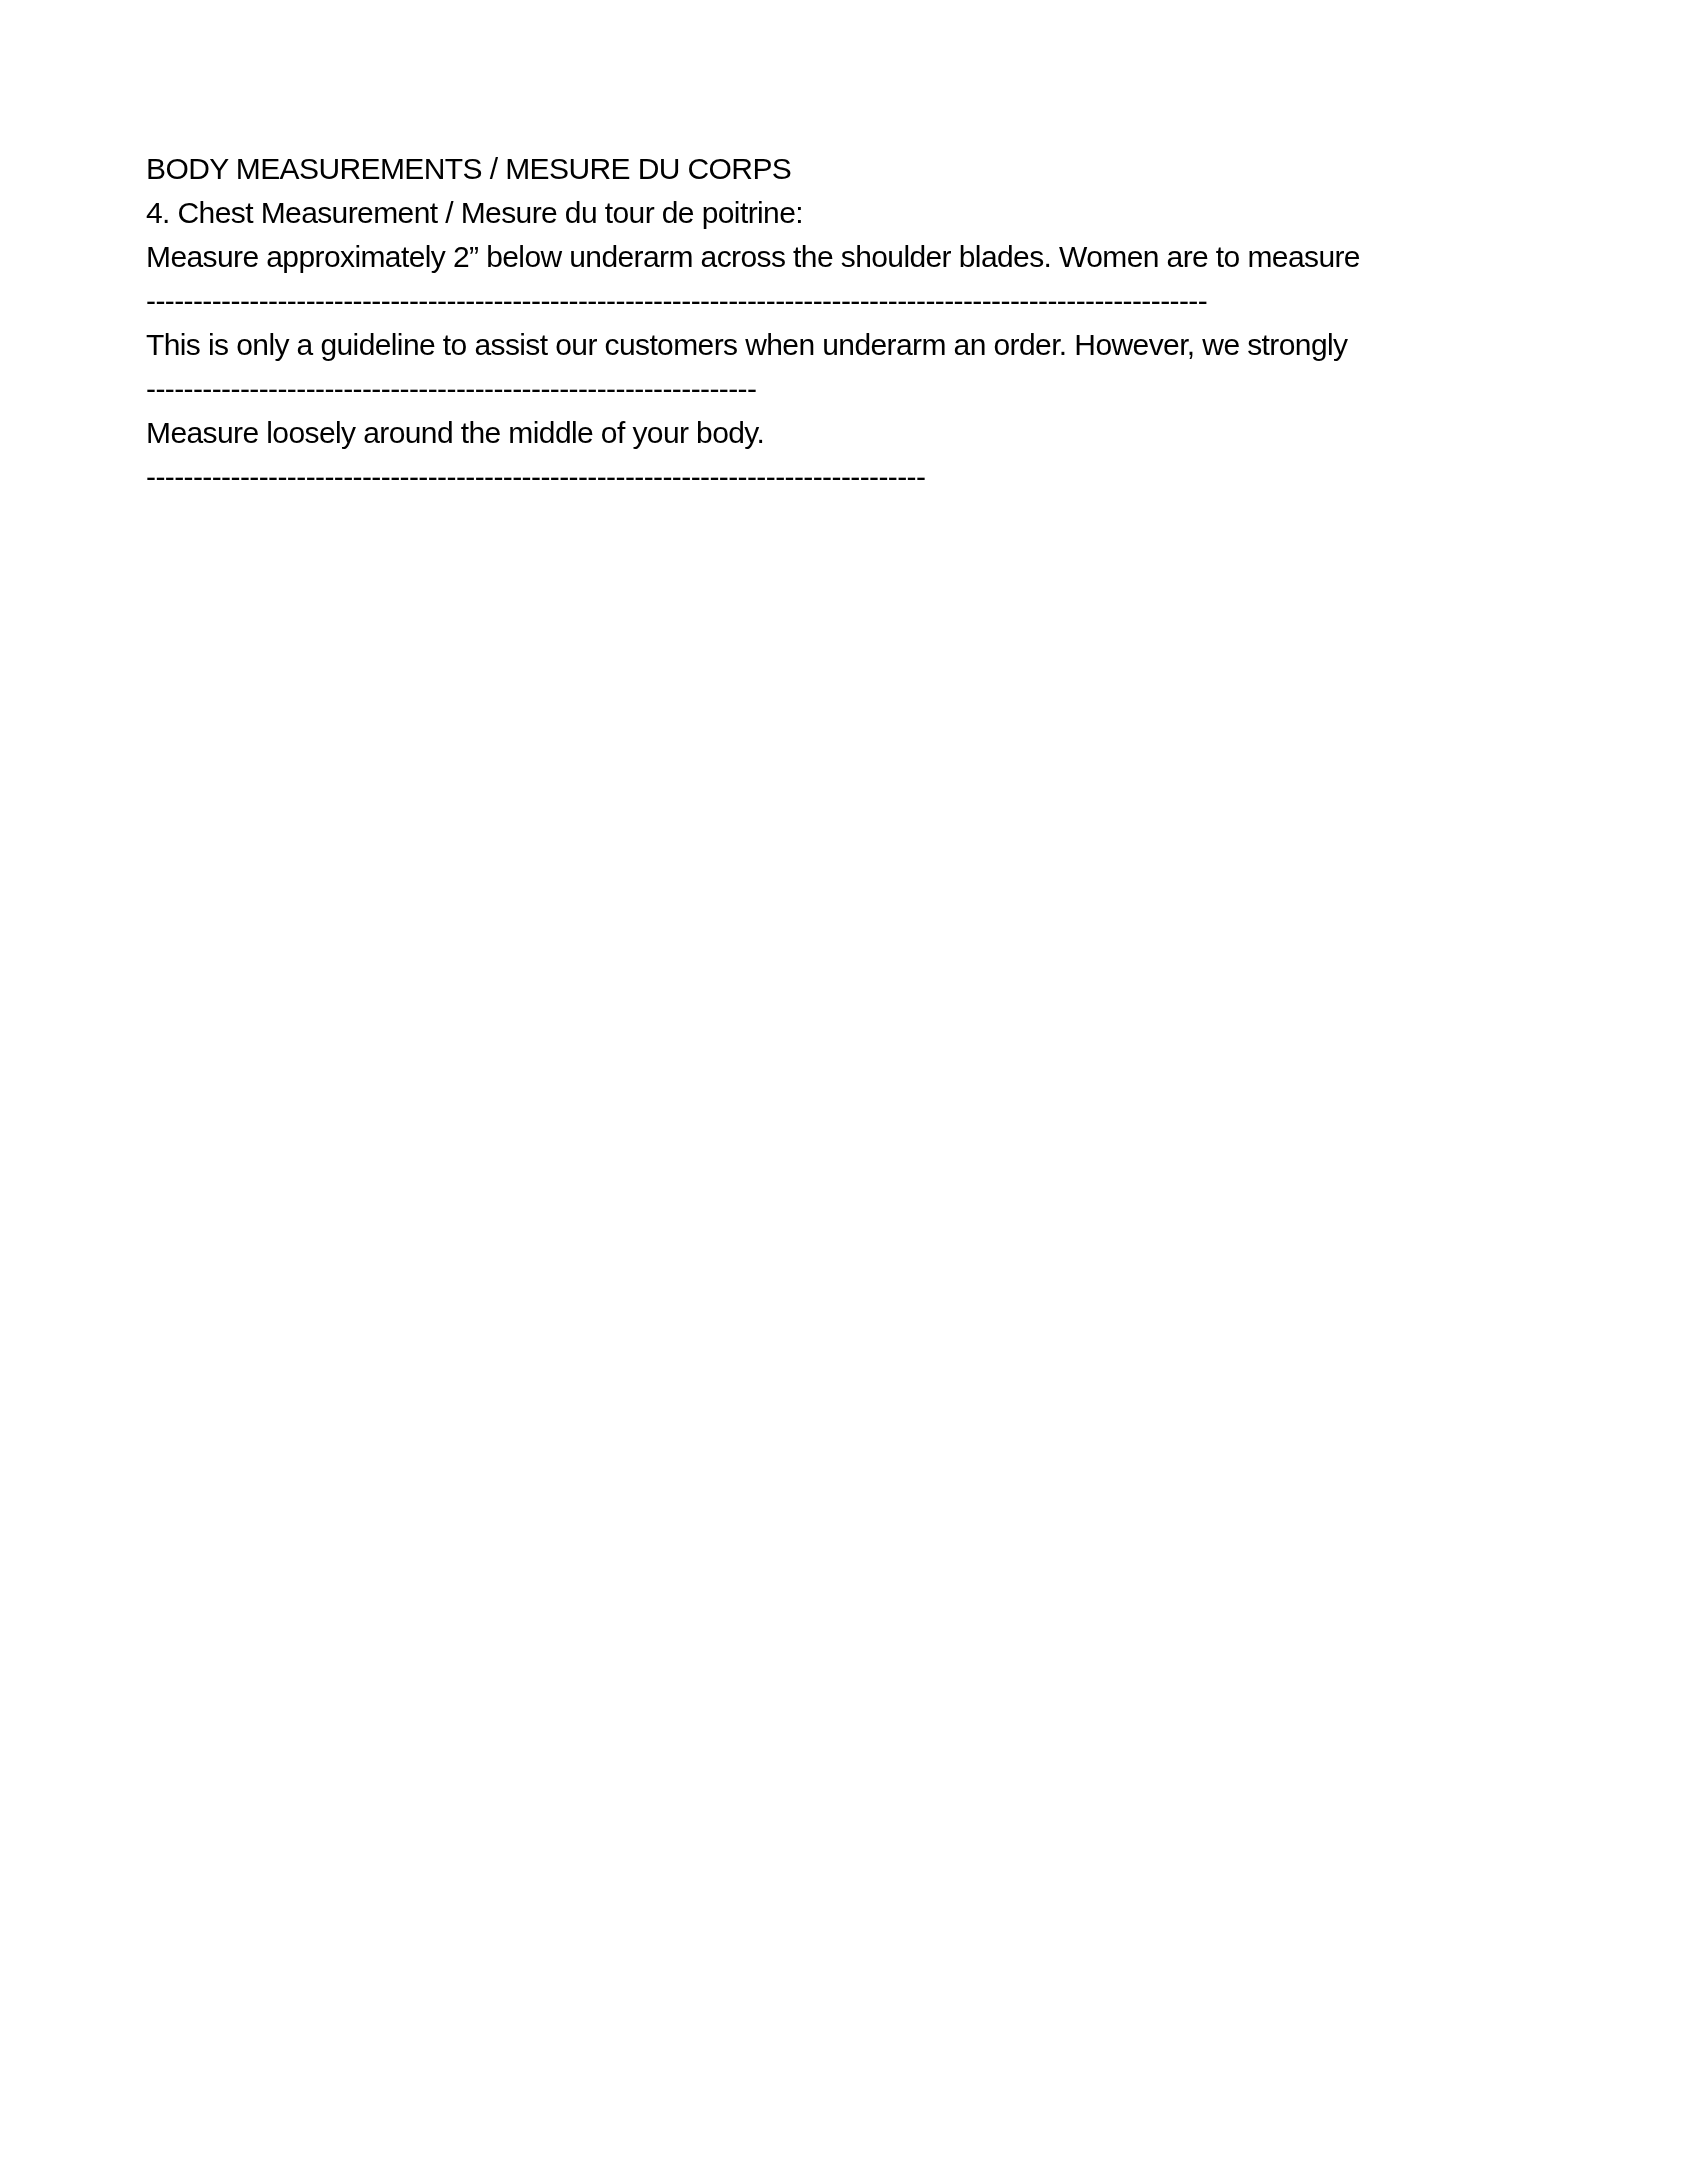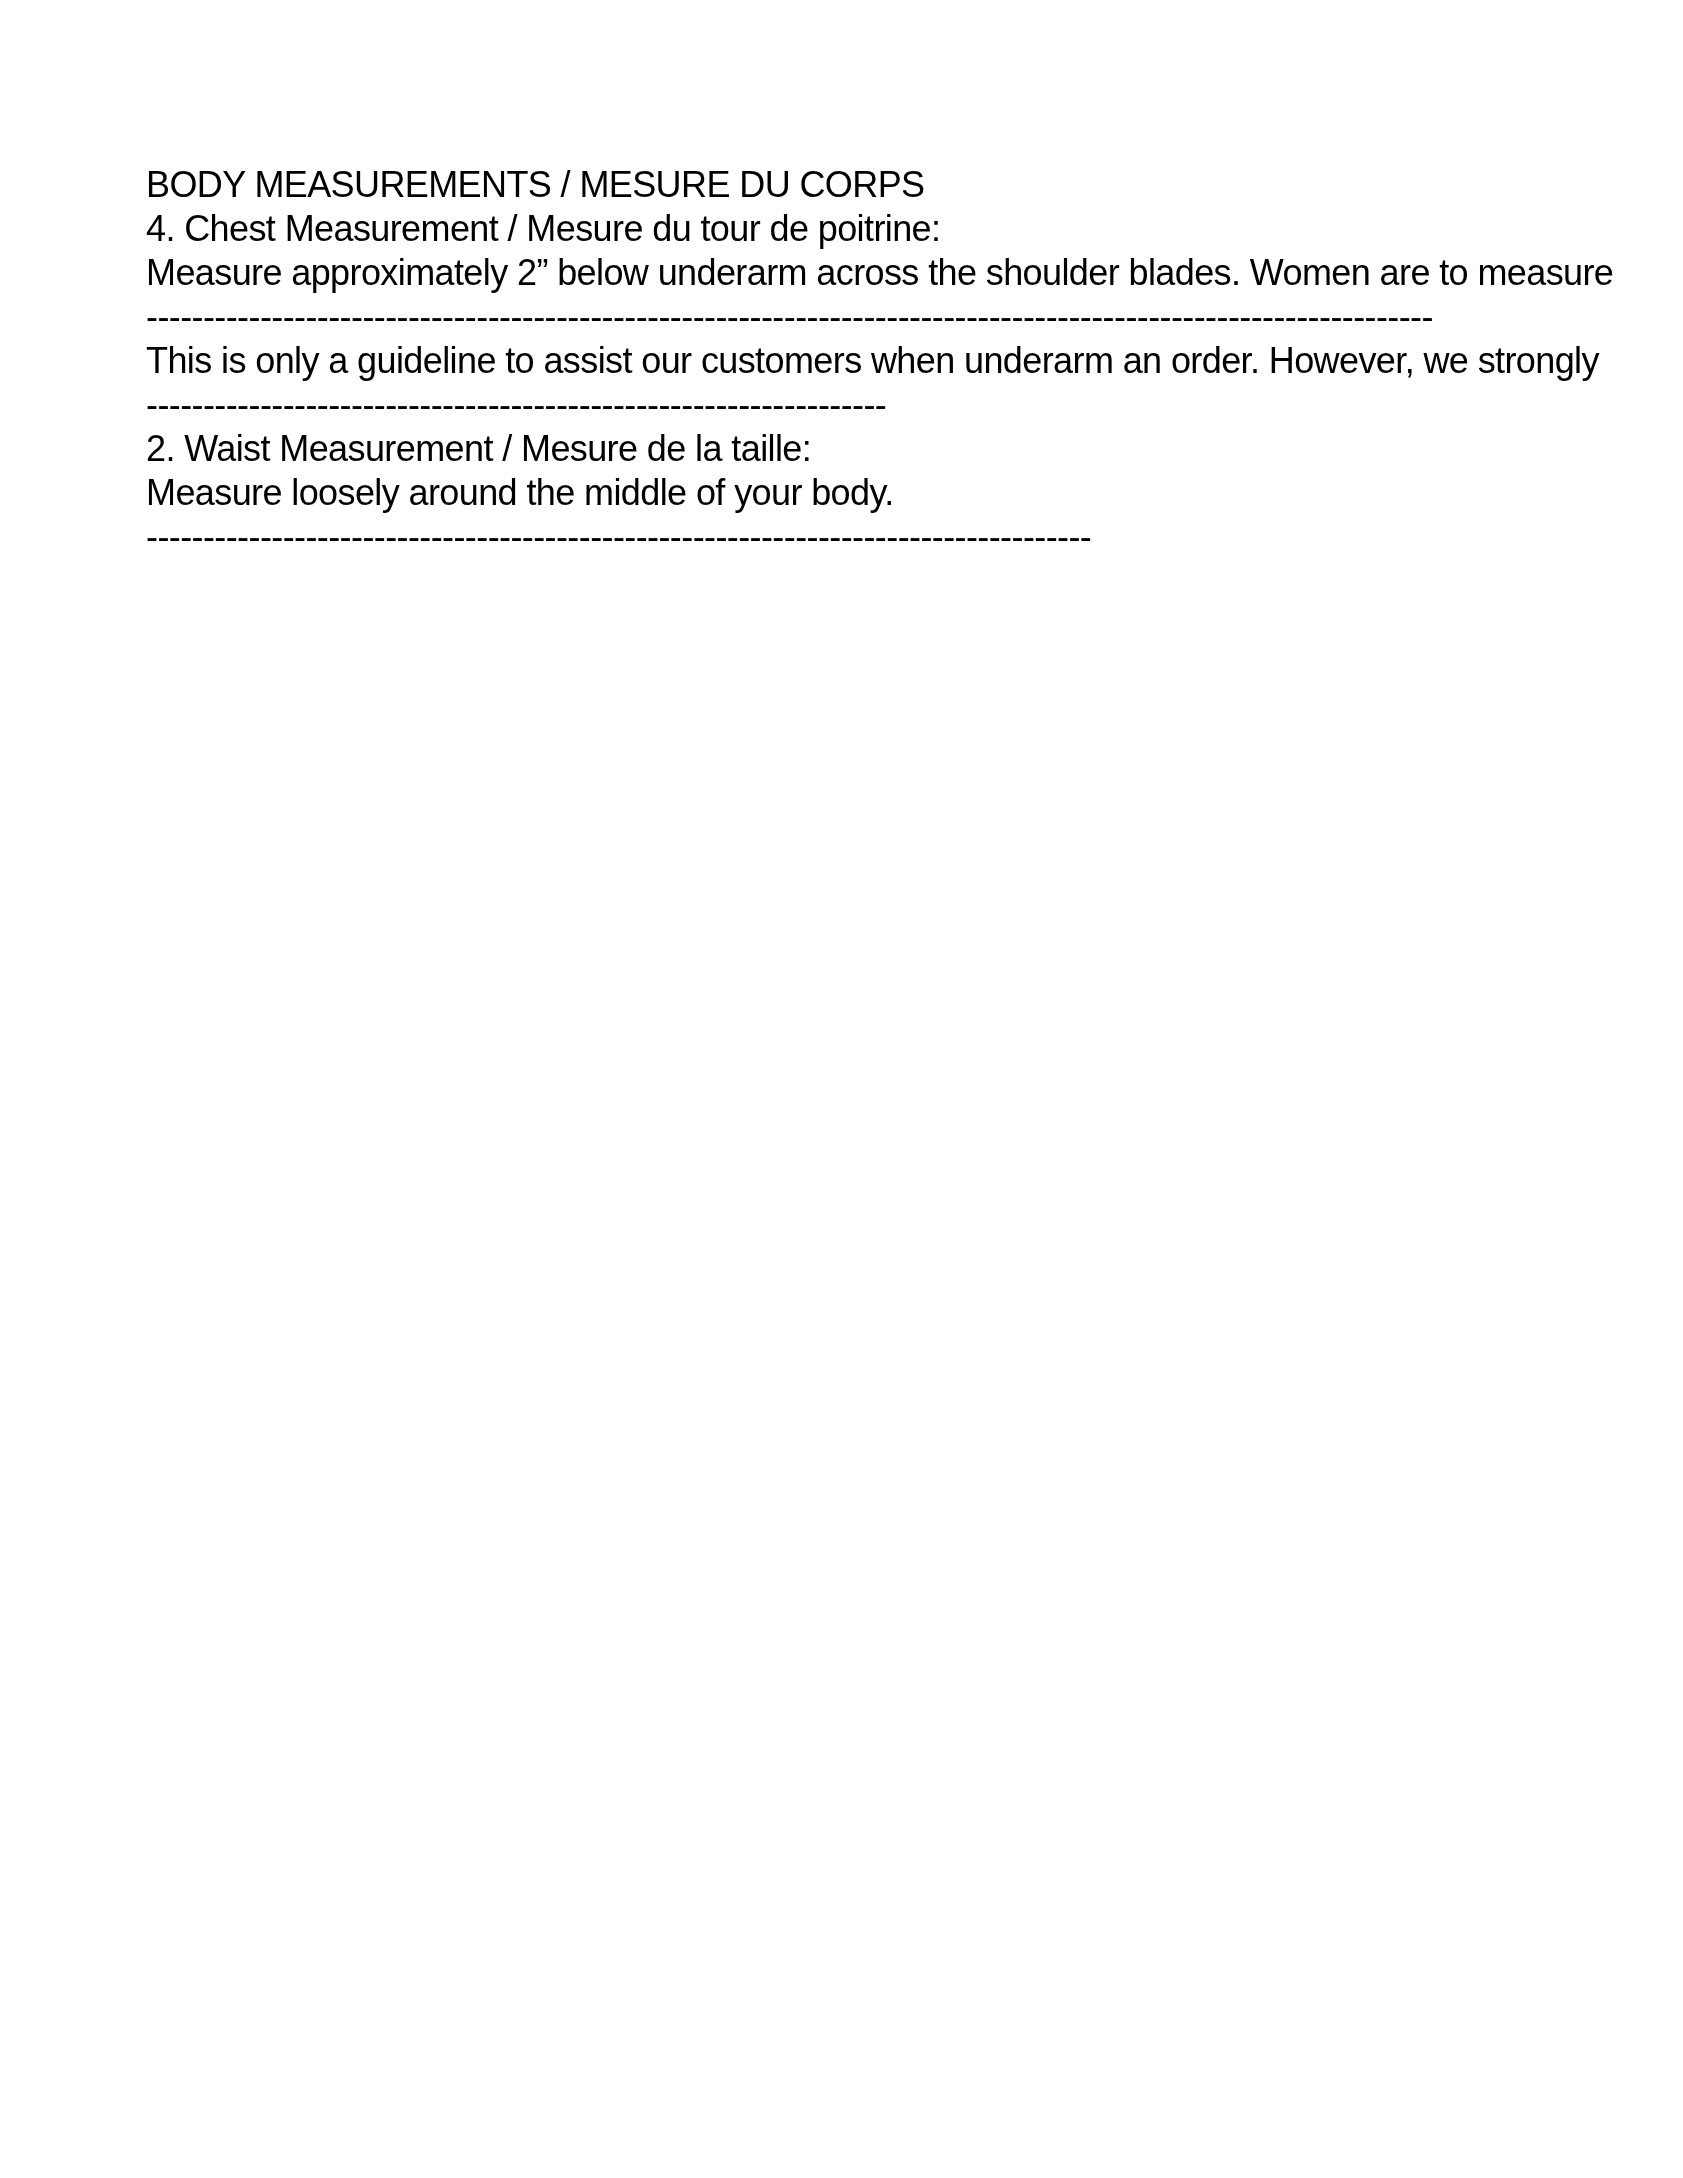--- a/index.html
+++ b/index.html
@@ -14,42 +14,40 @@
     background: #ffffff;
     overflow: hidden;
     font-family: "Liberation Sans", sans-serif;
   }
   .content {
     position: absolute;
     left: 146px;
     top: 147px;
     width: 1406px;
     color: #000000;
-    font-size: 36px;
+    font-size: 30px;
     line-height: 44px;
     letter-spacing: -0.6px;
     white-space: nowrap;
-    margin-top: 16px;
   }
   .line {
     height: 44px;
   }
   .divider {
     letter-spacing: -0.6px;
   }
 </style>
 </head>
 <body>
 
 <div class="page">
   <div class="content">
     <div class="line">BODY MEASUREMENTS / MESURE DU CORPS</div>
     <div class="line">4. Chest Measurement / Mesure du tour de poitrine:</div>
     <div class="line">Measure approximately 2” below underarm across the shoulder blades. Women are to measure</div>
     <div class="line divider">-----------------------------------------------------------------------------------------------------------------</div>
     <div class="line">This is only a guideline to assist our customers when underarm an order. However, we strongly</div>
     <div class="line divider">-----------------------------------------------------------------</div>
-    <div class="line">2. Waist Measurement / Mesure de la taille:</div>
     <div class="line">Measure loosely around the middle of your body.</div>
     <div class="line divider">-----------------------------------------------------------------------------------</div>
   </div>
 </div>
 
 
 </body></html>

